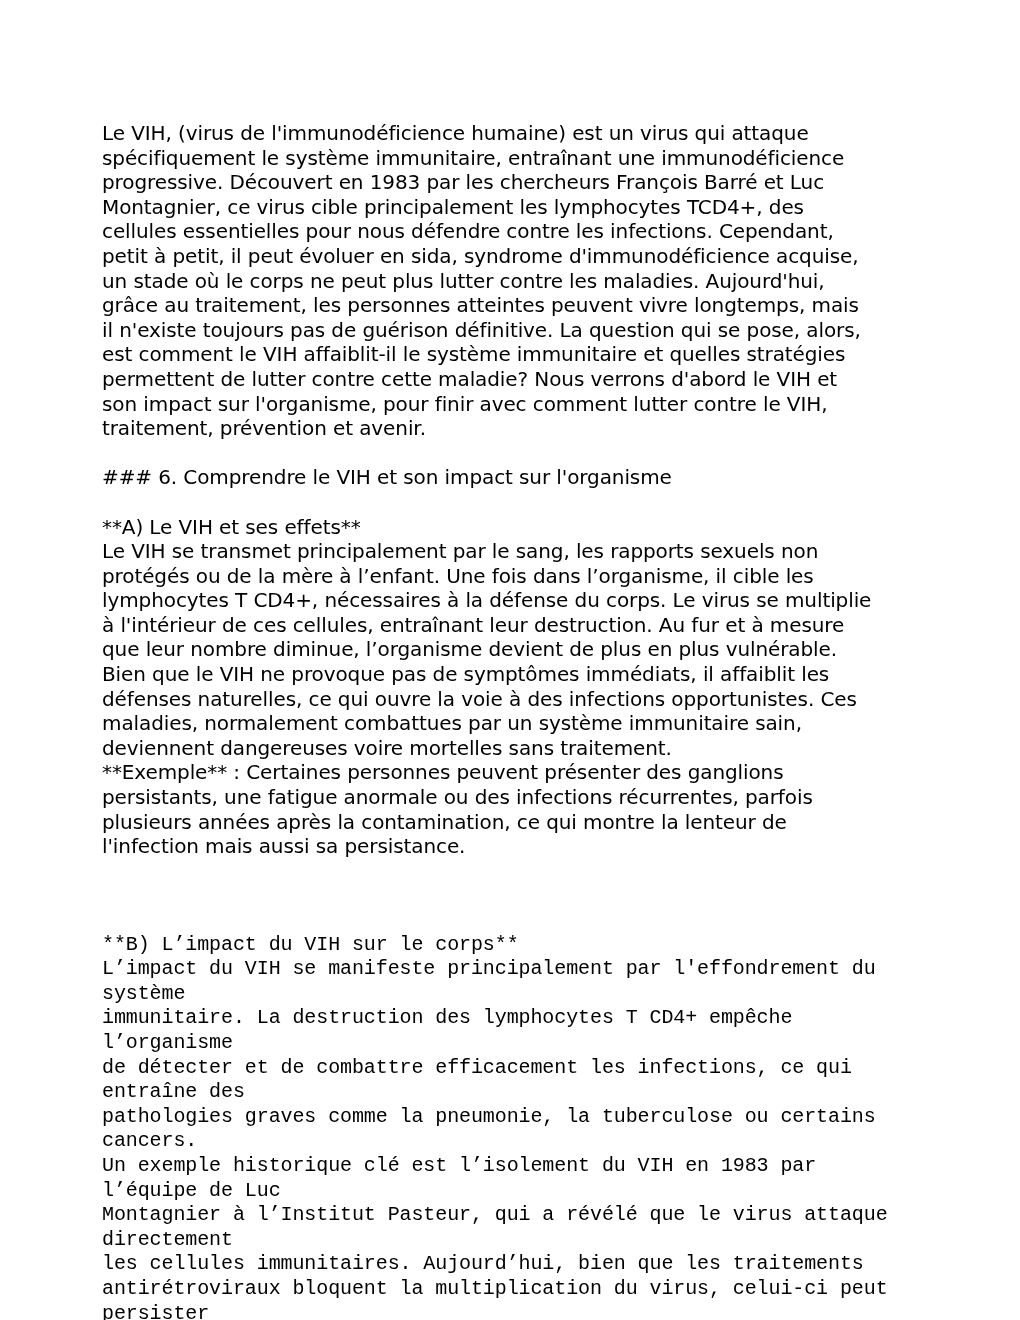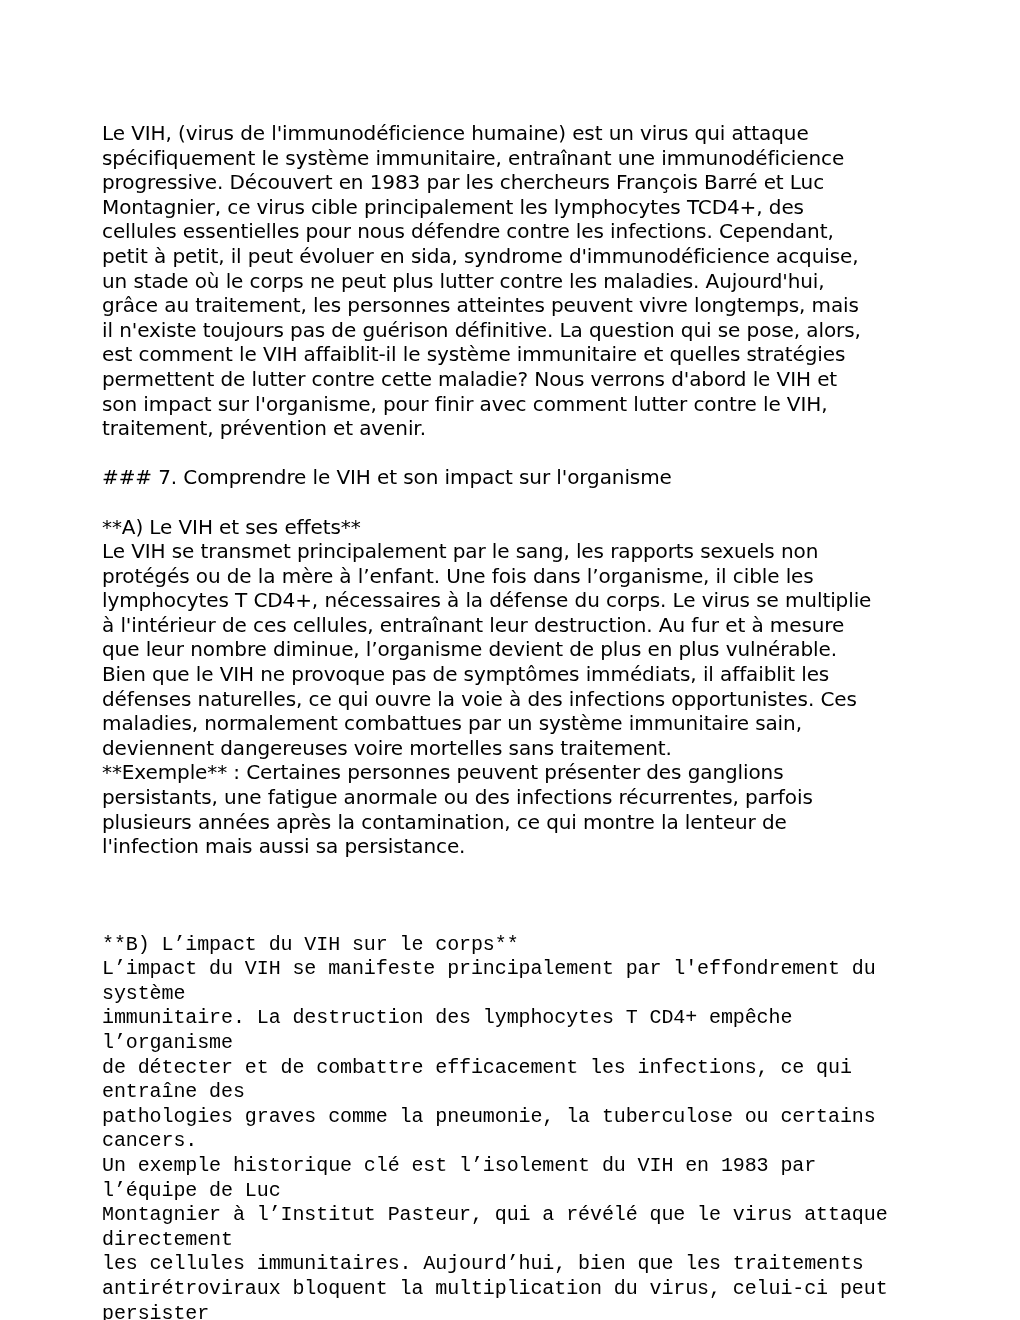--- a/index.html
+++ b/index.html
@@ -41,21 +41,21 @@
 Montagnier, ce virus cible principalement les lymphocytes TCD4+, des
 cellules essentielles pour nous défendre contre les infections. Cependant,
 petit à petit, il peut évoluer en sida, syndrome d'immunodéficience acquise,
 un stade où le corps ne peut plus lutter contre les maladies. Aujourd'hui,
 grâce au traitement, les personnes atteintes peuvent vivre longtemps, mais
 il n'existe toujours pas de guérison définitive. La question qui se pose, alors,
 est comment le VIH affaiblit-il le système immunitaire et quelles stratégies
 permettent de lutter contre cette maladie? Nous verrons d'abord le VIH et
 son impact sur l'organisme, pour finir avec comment lutter contre le VIH,
 traitement, prévention et avenir.</p>
-  <p class="block gap-1">### 7. Comprendre le VIH et son impact sur l'organisme</p>
+  <p class="block gap-1">### 6. Comprendre le VIH et son impact sur l'organisme</p>
   <p class="block gap-1">**A) Le VIH et ses effets**
 Le VIH se transmet principalement par le sang, les rapports sexuels non
 protégés ou de la mère à l’enfant. Une fois dans l’organisme, il cible les
 lymphocytes T CD4+, nécessaires à la défense du corps. Le virus se multiplie
 à l'intérieur de ces cellules, entraînant leur destruction. Au fur et à mesure
 que leur nombre diminue, l’organisme devient de plus en plus vulnérable.
 Bien que le VIH ne provoque pas de symptômes immédiats, il affaiblit les
 défenses naturelles, ce qui ouvre la voie à des infections opportunistes. Ces
 maladies, normalement combattues par un système immunitaire sain,
 deviennent dangereuses voire mortelles sans traitement.

